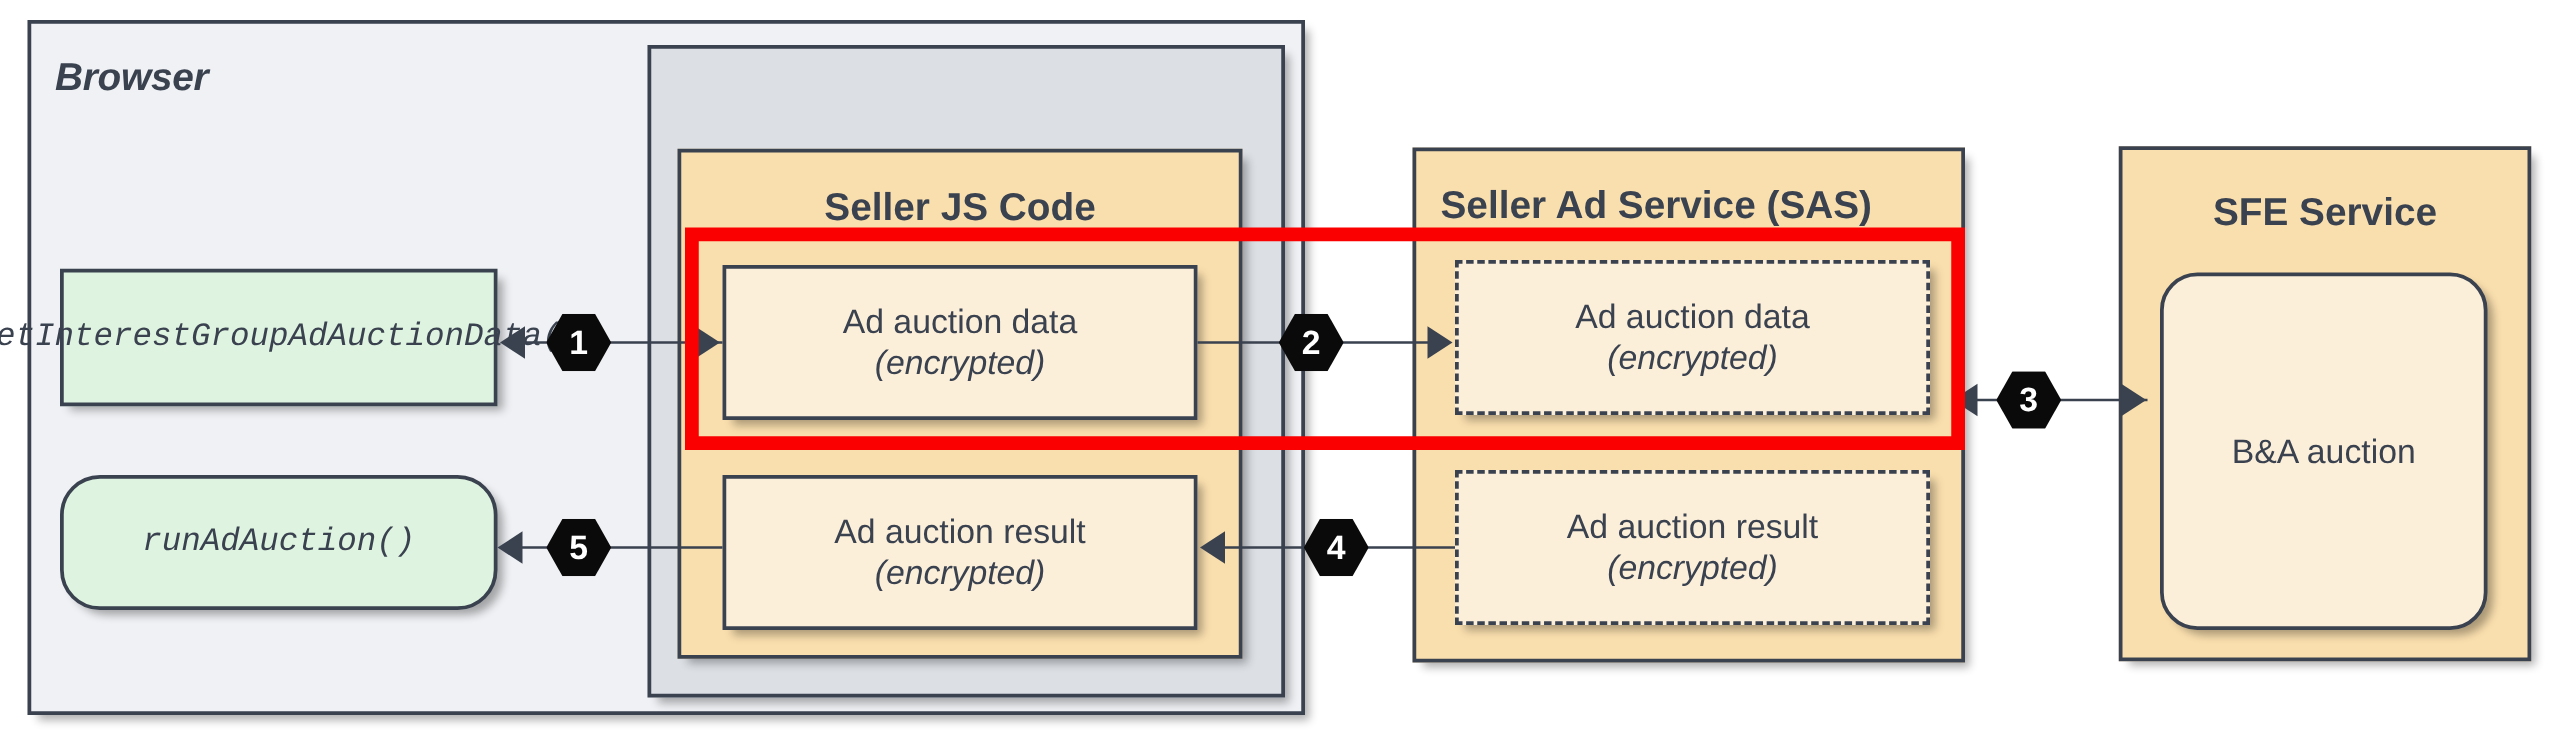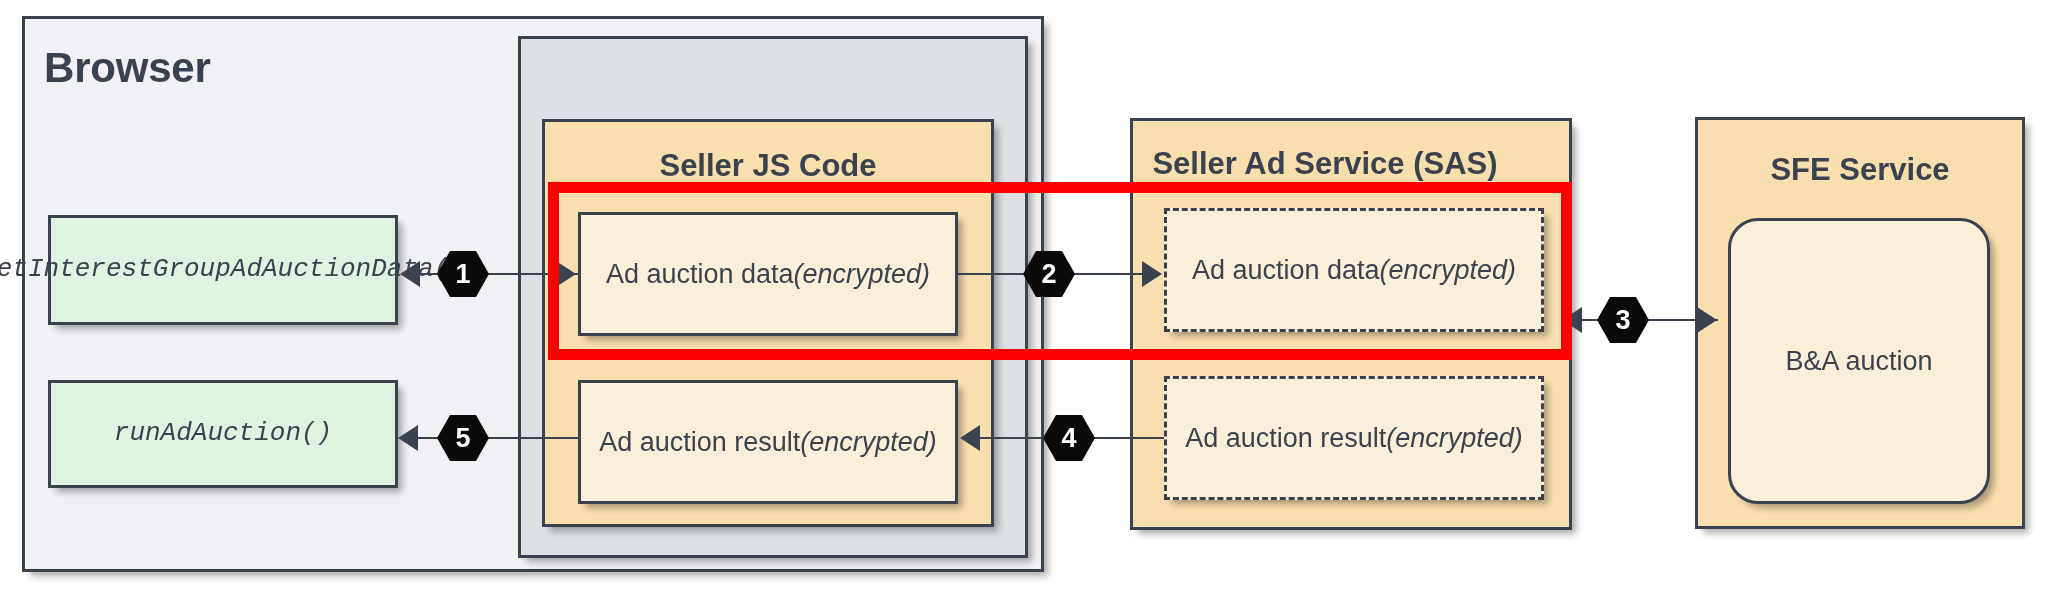--- a/index.html
+++ b/index.html
@@ -22,24 +22,25 @@
     box-shadow: 6px 6px 7px -2px rgba(0,0,0,0.32);
   }
   
   #browser-container {
     left: 22px; top: 16px; width: 1022px; height: 556px;
     background: #eff1f4;
   }
   #browser-title {
     position: absolute;
     left: 44px; top: 44px;
-    font-size: 42px;
+    font-size: 31px;
     font-weight: bold;
     color: #3a4250;
     letter-spacing: -0.2px;
+    font-style: italic;
   }
   
   #publisher-page {
     left: 518px; top: 36px; width: 510px; height: 522px;
     background: #dce0e5;
   }
   #publisher-title {
     position: absolute;
     left: 518px; top: 62px; width: 510px;
     text-align: center;
@@ -62,21 +63,21 @@
   #sfe-lane        { left: 1695px; top: 117px; width: 330px; height: 412px; }
 
   #seller-js-title { left: 542px;  top: 148px; width: 452px; }
   #sas-title       { left: 1130px; top: 146px; width: 390px; }
   #sfe-title       { left: 1695px; top: 152px; width: 330px; }
 
   
   .data-box {
     background: #fcefd9;
     display: flex;
-    flex-direction: row;
+    flex-direction: column;
     align-items: center;
     justify-content: center;
     font-size: 27px;
     color: #3a4250;
     line-height: 1.22;
     text-align: center;
   }
   .data-box .em { font-style: italic; }
   .dashed { border-style: dashed; border-width: 3px; }
 
@@ -94,21 +95,21 @@
     align-items: center;
     justify-content: center;
     font-family: "Liberation Mono", monospace;
     font-style: italic;
     font-size: 26px;
     color: #3a4250;
     text-align: center;
     line-height: 1.3;
   }
   #api-getiga   { left: 48px; top: 215px; width: 350px; height: 110px; }
-  #api-runad    { left: 48px; top: 380px; width: 350px; height: 108px; }
+  #api-runad    { left: 48px; top: 380px; width: 350px; height: 108px; border-radius: 32px; }
 
   
   #red-highlight {
     position: absolute;
     left: 548px; top: 182px;
     width: 1024px; height: 178px;
     border: 11px solid #fb0000;
     box-sizing: border-box;
     z-index: 40;
     pointer-events: none;

